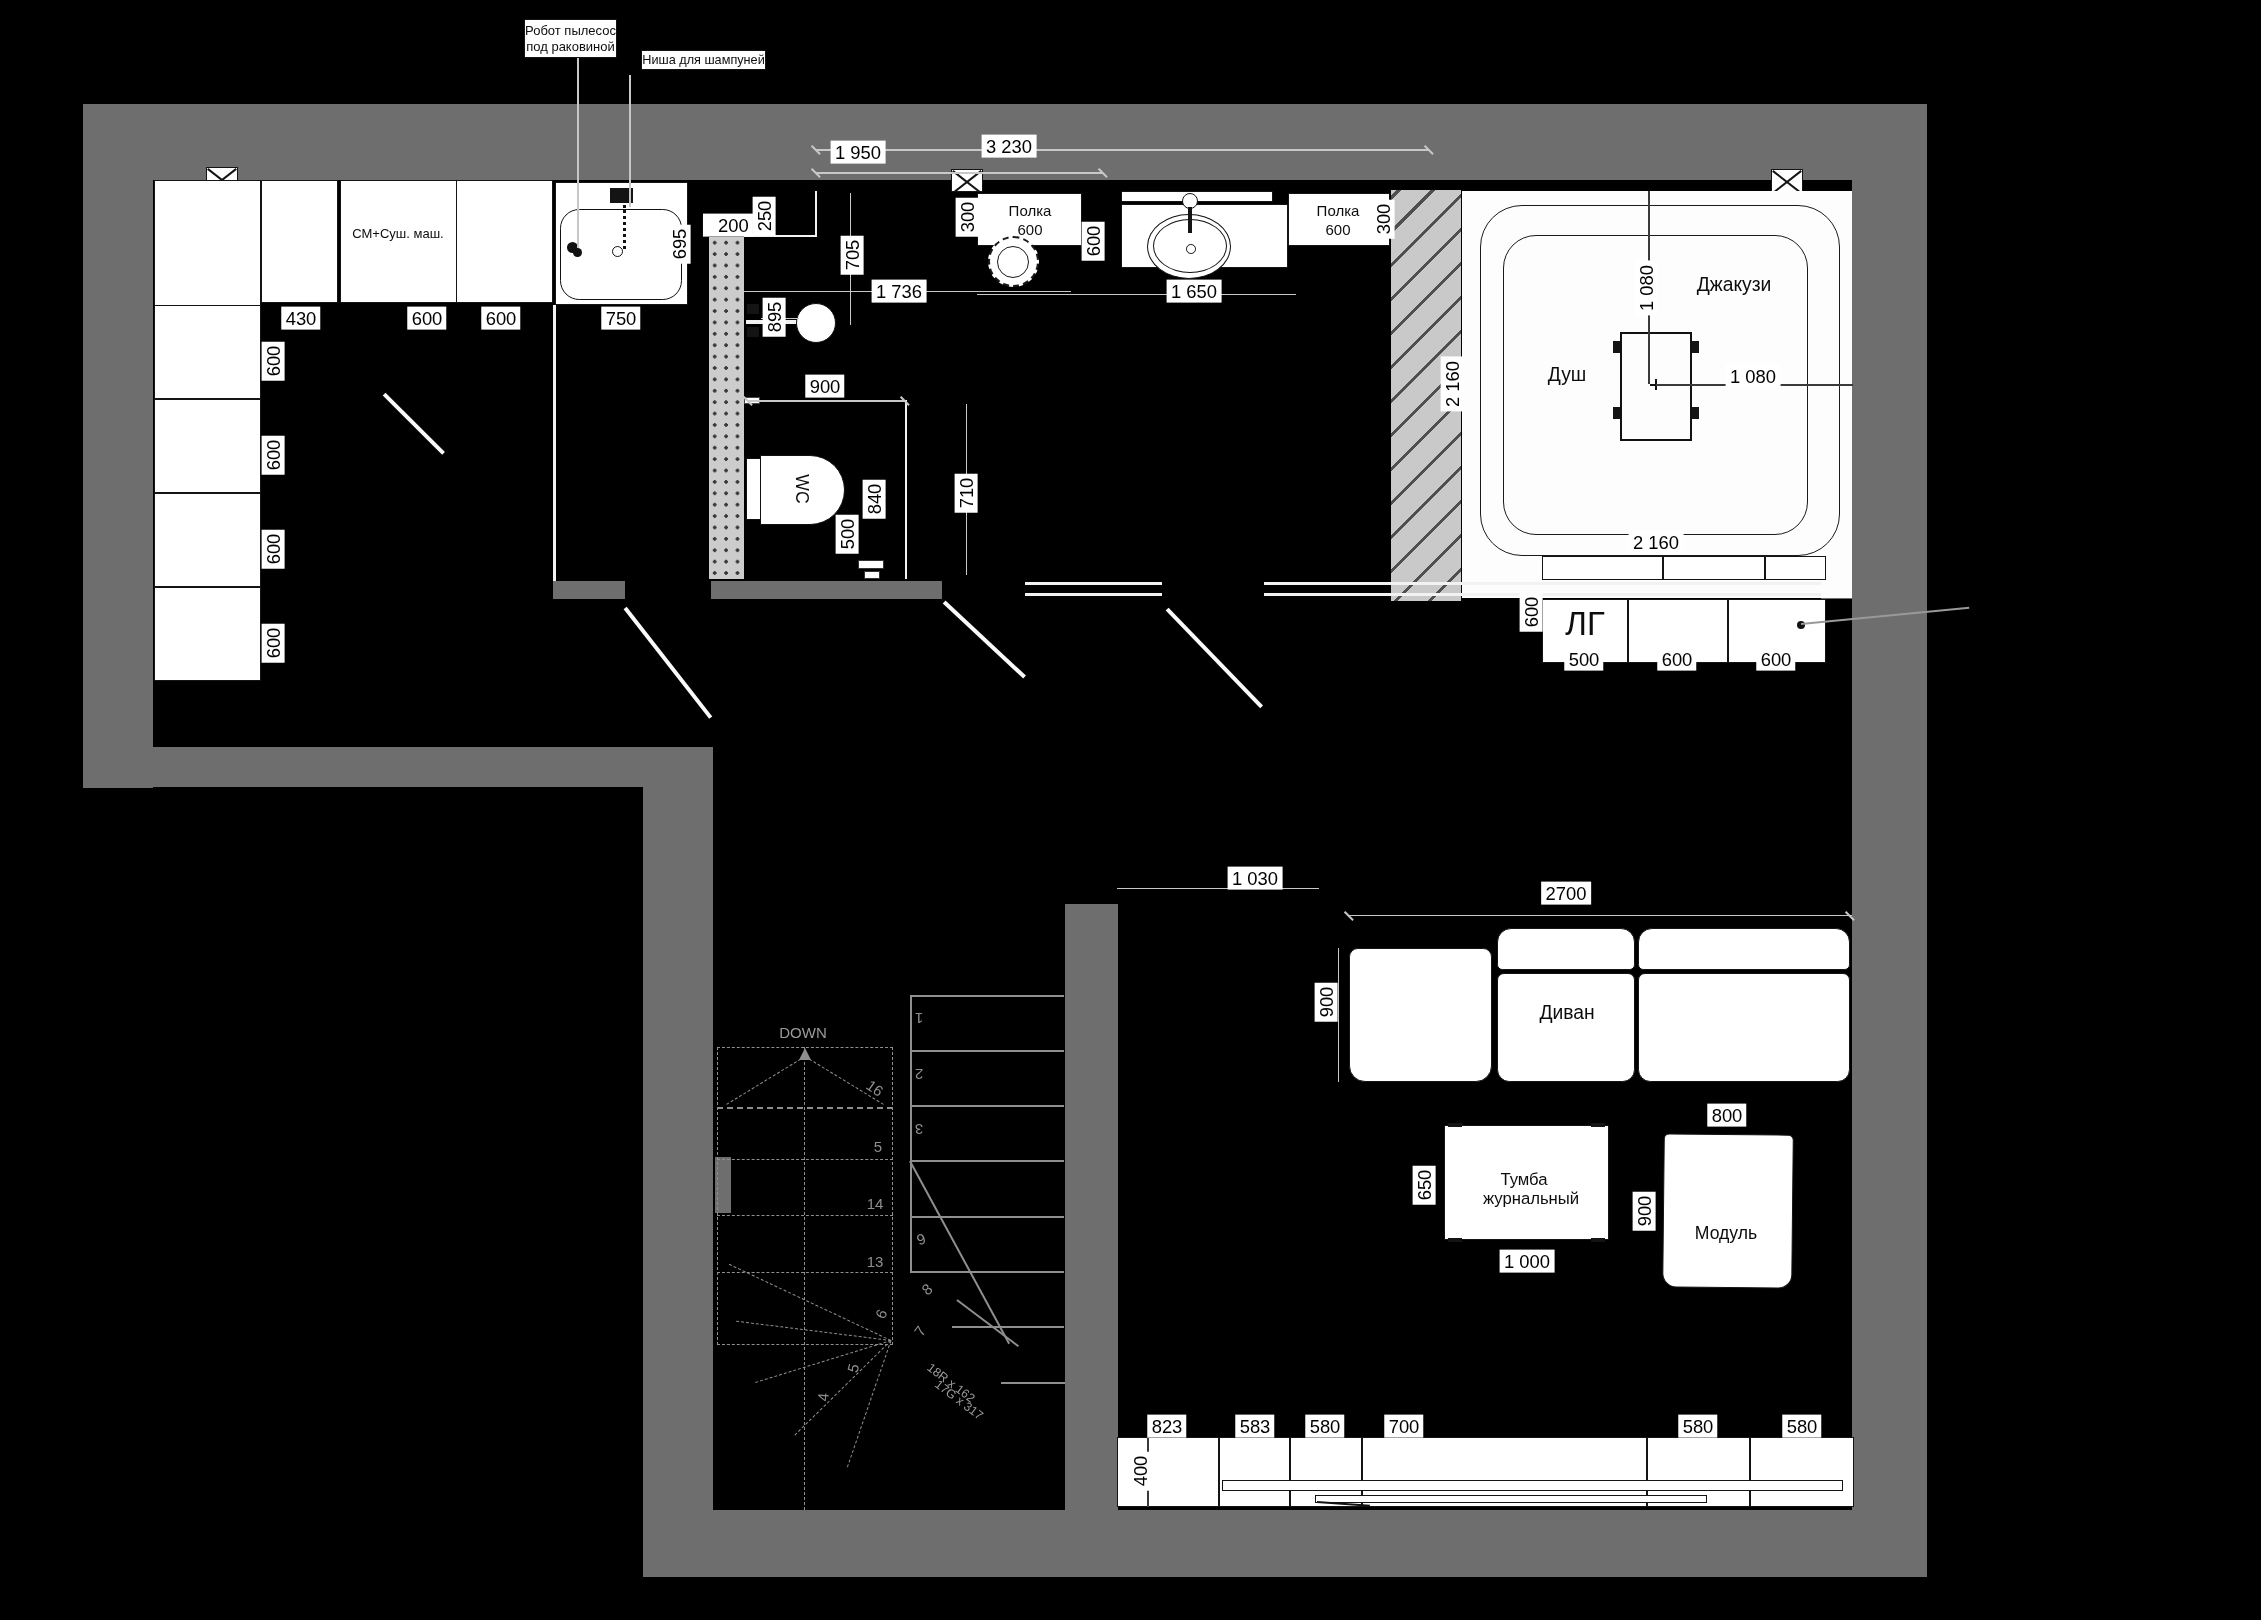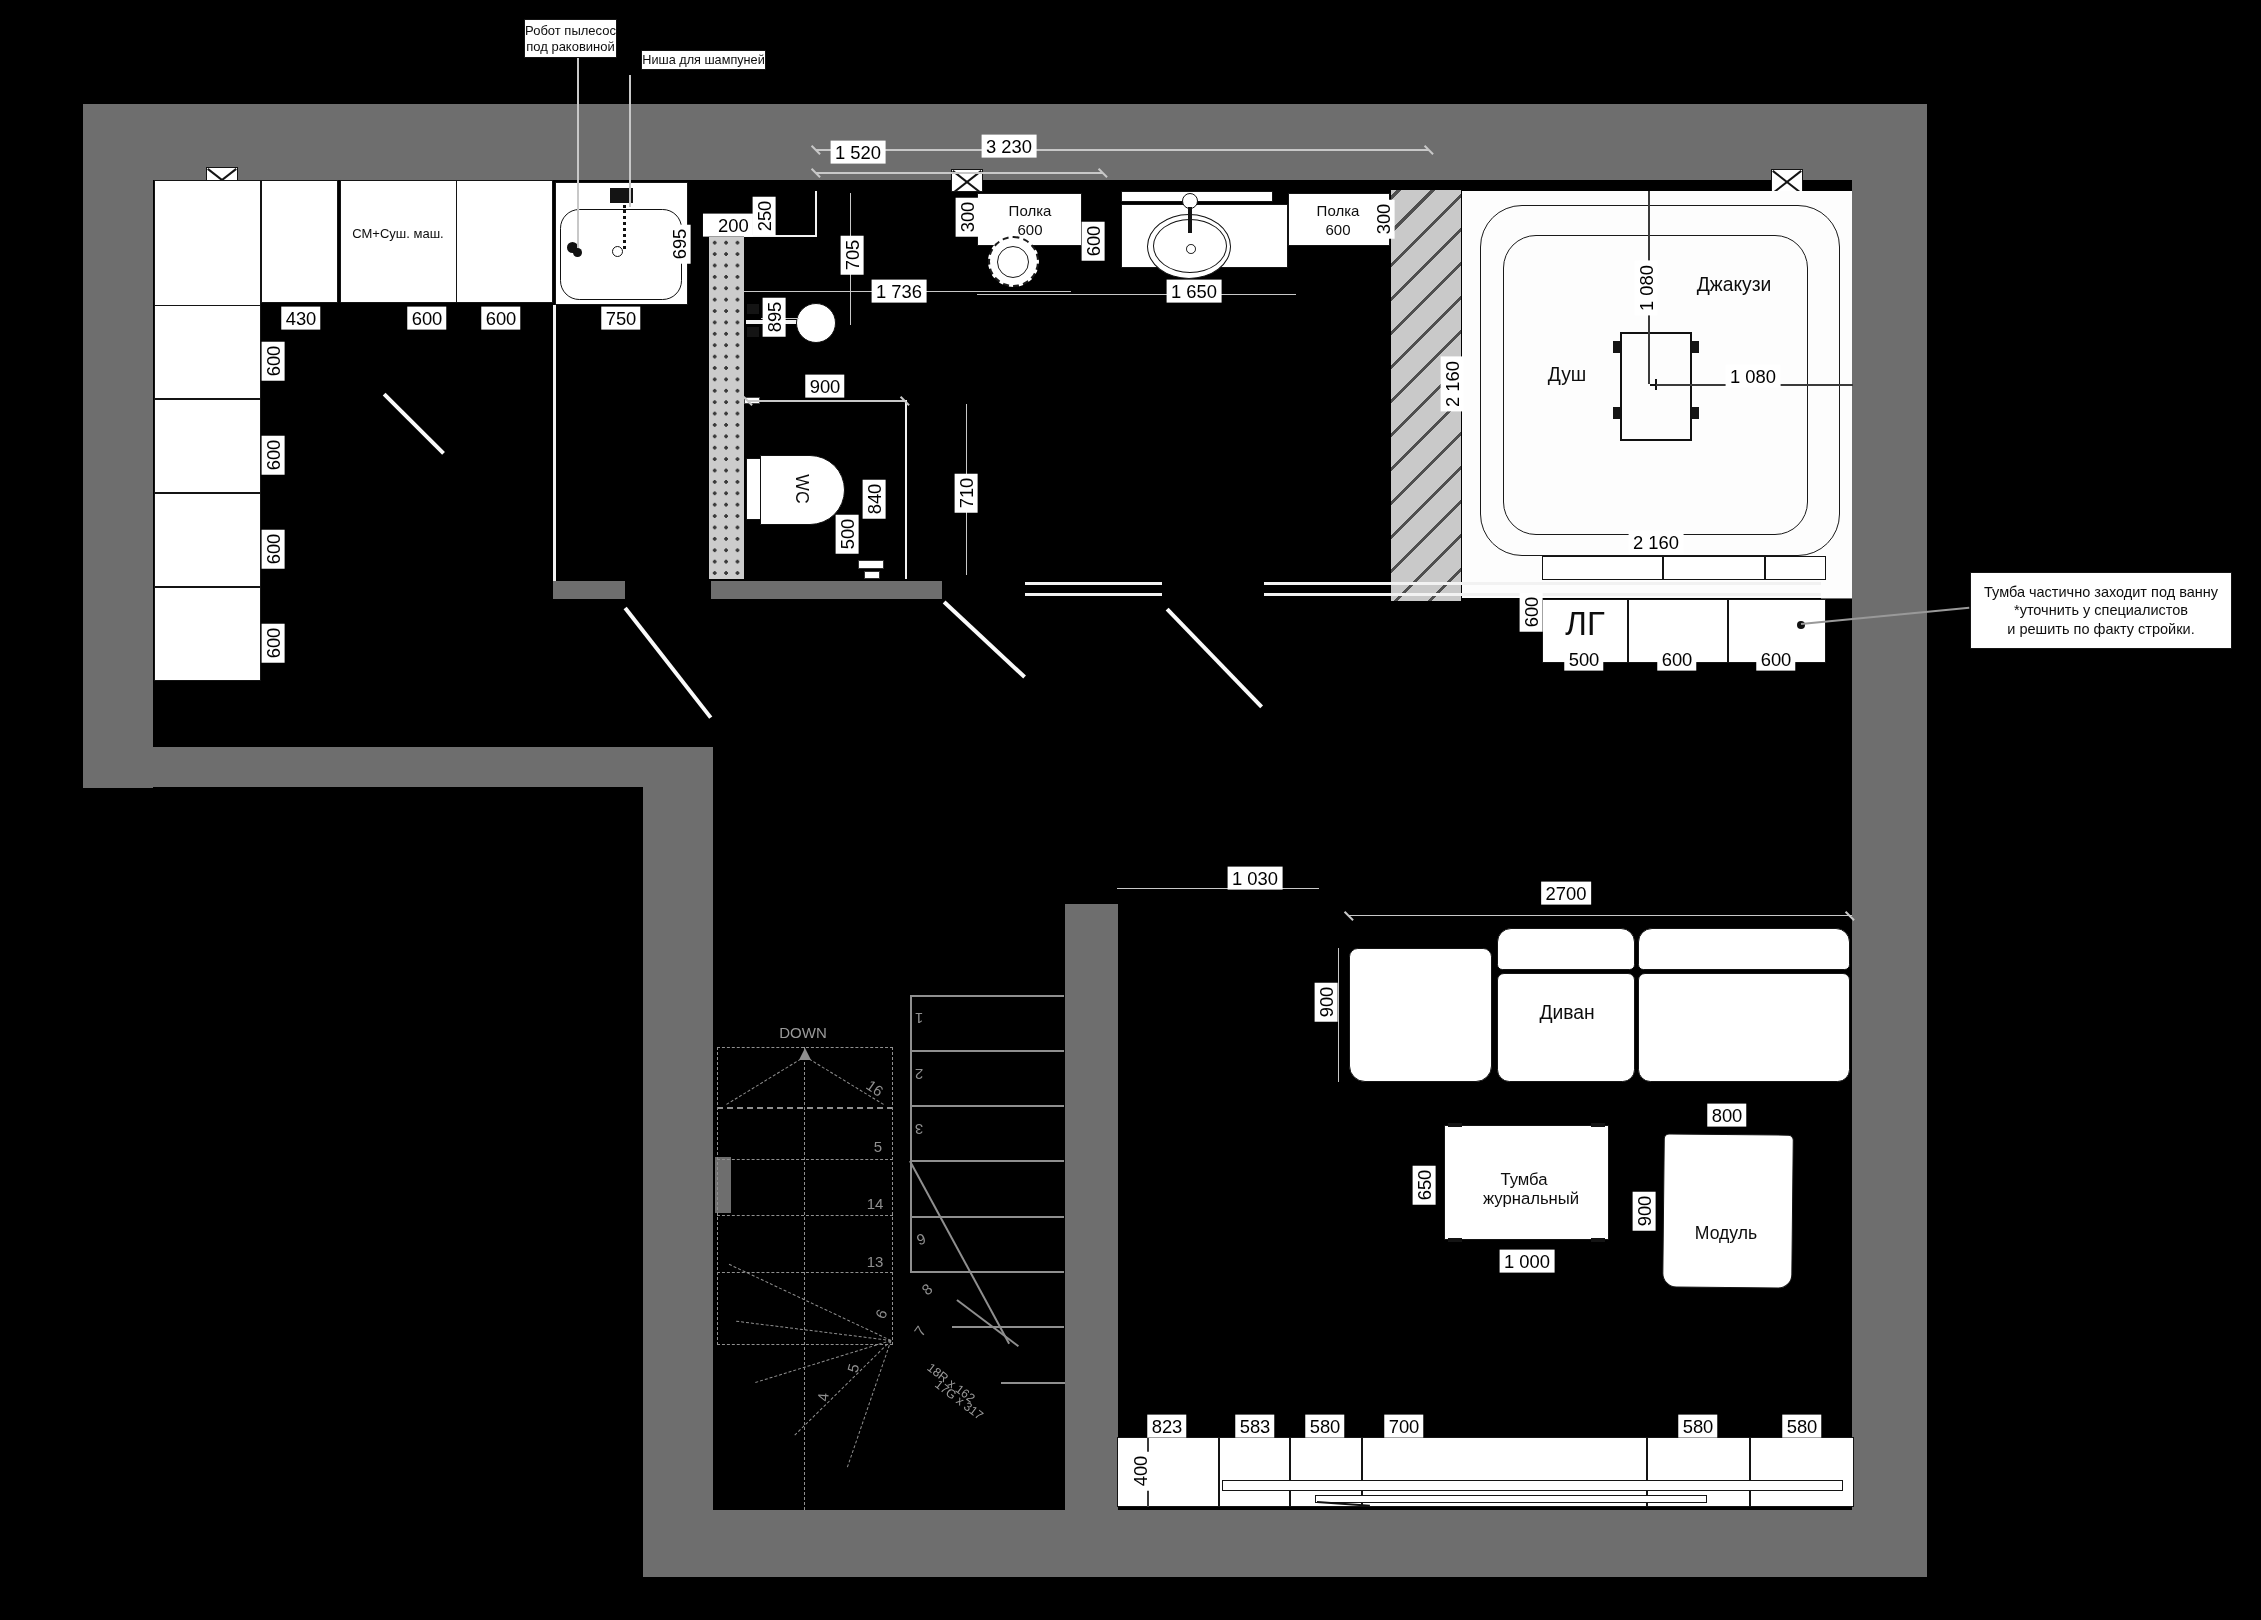--- a/index.html
+++ b/index.html
@@ -202,29 +202,24 @@
   <div class="circ" style="left:573px;top:248px;width:8.8px;height:8.8px;background:#111"></div>
   <div class="dl" style="left:629px;top:75px;width:1.8px;height:132px"></div>
 
   <div class="callout" style="left:524px;top:19.3px;width:93px;height:39px;font-size:13px;line-height:16px">
     <span>Робот пылесос</span>
     <span>под раковиной</span>
   </div>
   <div class="callout" style="left:641px;top:50px;width:125px;height:20px;font-size:12.7px;line-height:14px">
     <span>Ниша для шампуней</span>
   </div>
-  <div class="callout" style="left:1970px;top:572px;width:262px;height:77px;font-size:14.5px;line-height:18.4px">
-    <span>Тумба частично заходит под ванну</span>
-    <span>*уточнить у специалистов</span>
-    <span>и решить по факту стройки.</span>
-  </div>
 
   <div id="gen-layer" class="abs" style="left:0;top:0;width:2261px;height:1620px">
       <span class="dim" style="left: 1009px; top: 146px; transform: translate(-50%, -50%) rotate(0deg);">3 230</span>
-      <span class="dim" style="left: 858px; top: 152px; transform: translate(-50%, -50%) rotate(0deg);">1 520</span>
+      <span class="dim" style="left: 858px; top: 152px; transform: translate(-50%, -50%) rotate(0deg);">1 950</span>
       <span class="dim" style="left: 728px; top: 225px; transform: translate(-50%, -50%) rotate(0deg); padding-left: 15px;">200</span>
       <span class="dim" style="left: 764px; top: 216px; transform: translate(-50%, -50%) rotate(-90deg);">250</span>
       <span class="dim" style="left: 852px; top: 255px; transform: translate(-50%, -50%) rotate(-90deg);">705</span>
       <span class="dim" style="left: 899px; top: 291px; transform: translate(-50%, -50%) rotate(0deg);">1 736</span>
       <span class="dim" style="left: 774px; top: 317px; transform: translate(-50%, -50%) rotate(-90deg);">895</span>
       <span class="dim" style="left: 825px; top: 386px; transform: translate(-50%, -50%) rotate(0deg);">900</span>
       <span class="dim" style="left: 874px; top: 499px; transform: translate(-50%, -50%) rotate(-90deg);">840</span>
       <span class="dim" style="left: 847px; top: 534px; transform: translate(-50%, -50%) rotate(-90deg);">500</span>
       <span class="dim" style="left: 966px; top: 493px; transform: translate(-50%, -50%) rotate(-90deg);">710</span>
       <span class="dim" style="left: 967px; top: 217px; transform: translate(-50%, -50%) rotate(-90deg);">300</span>

